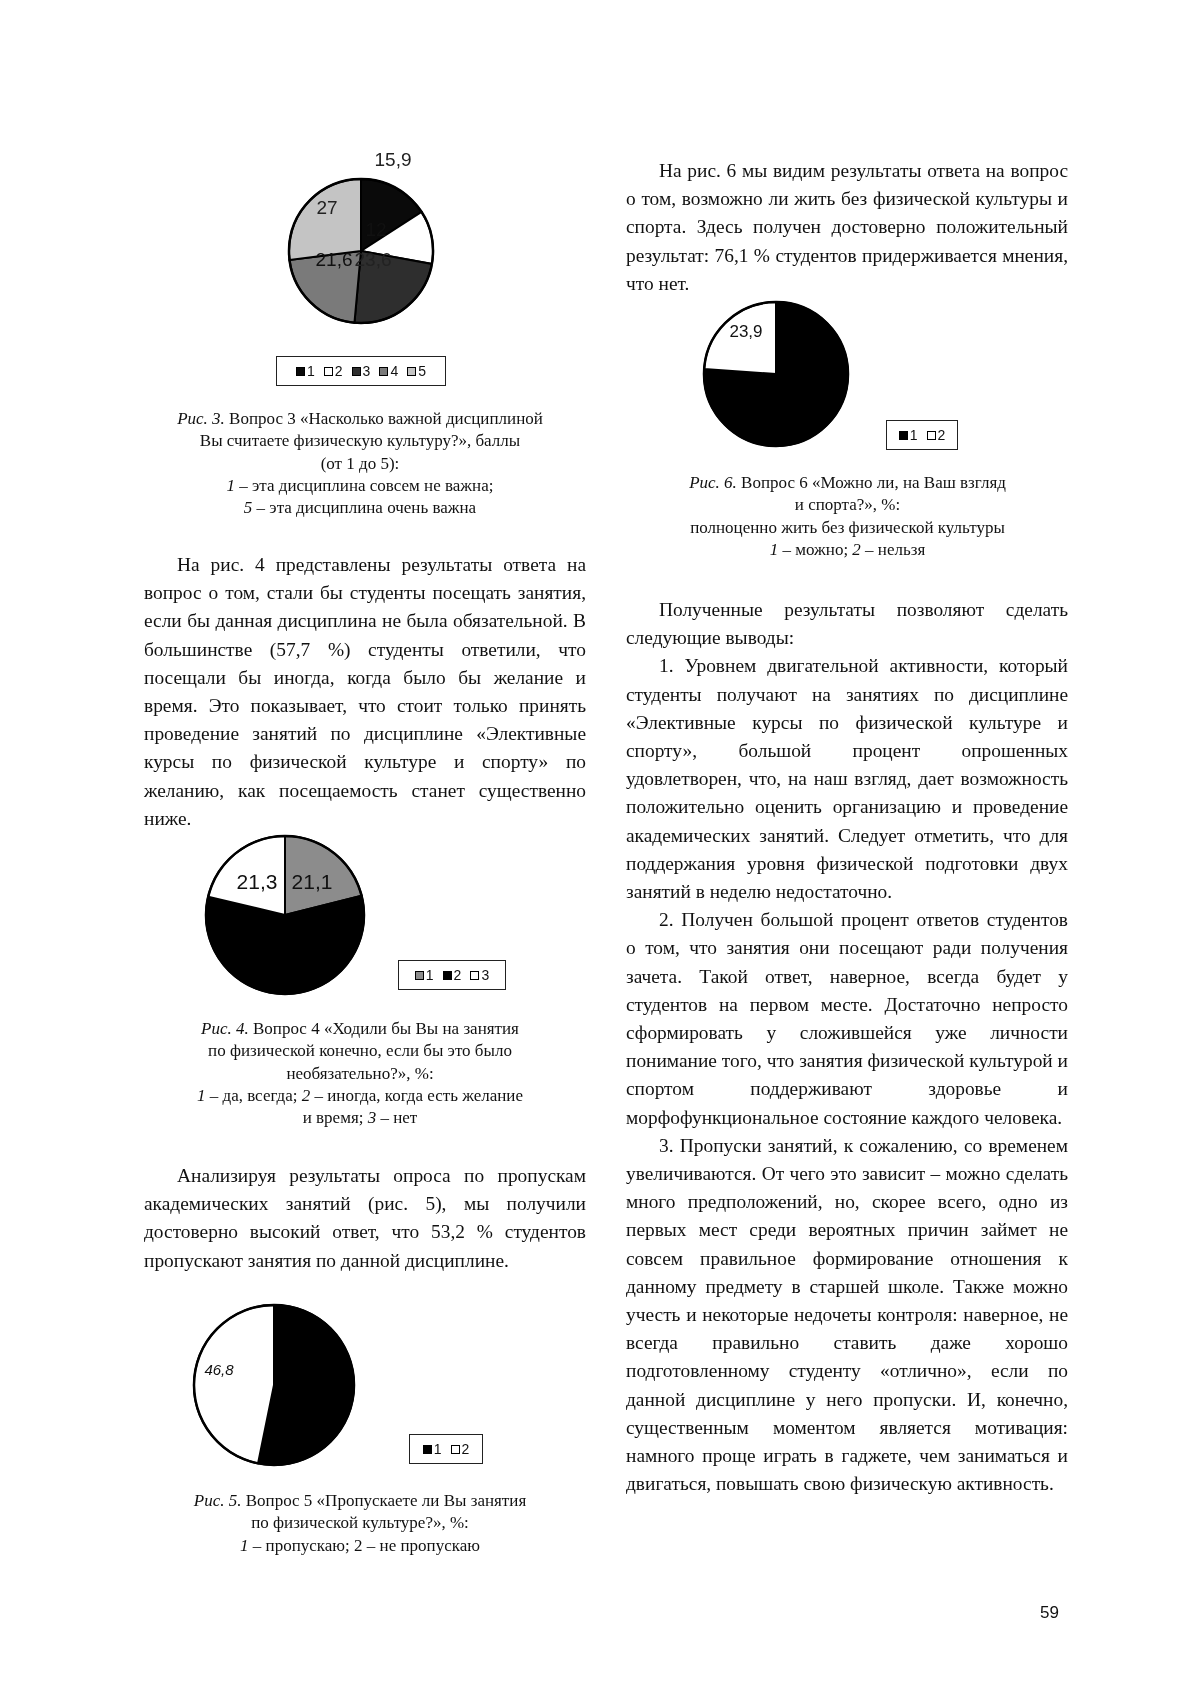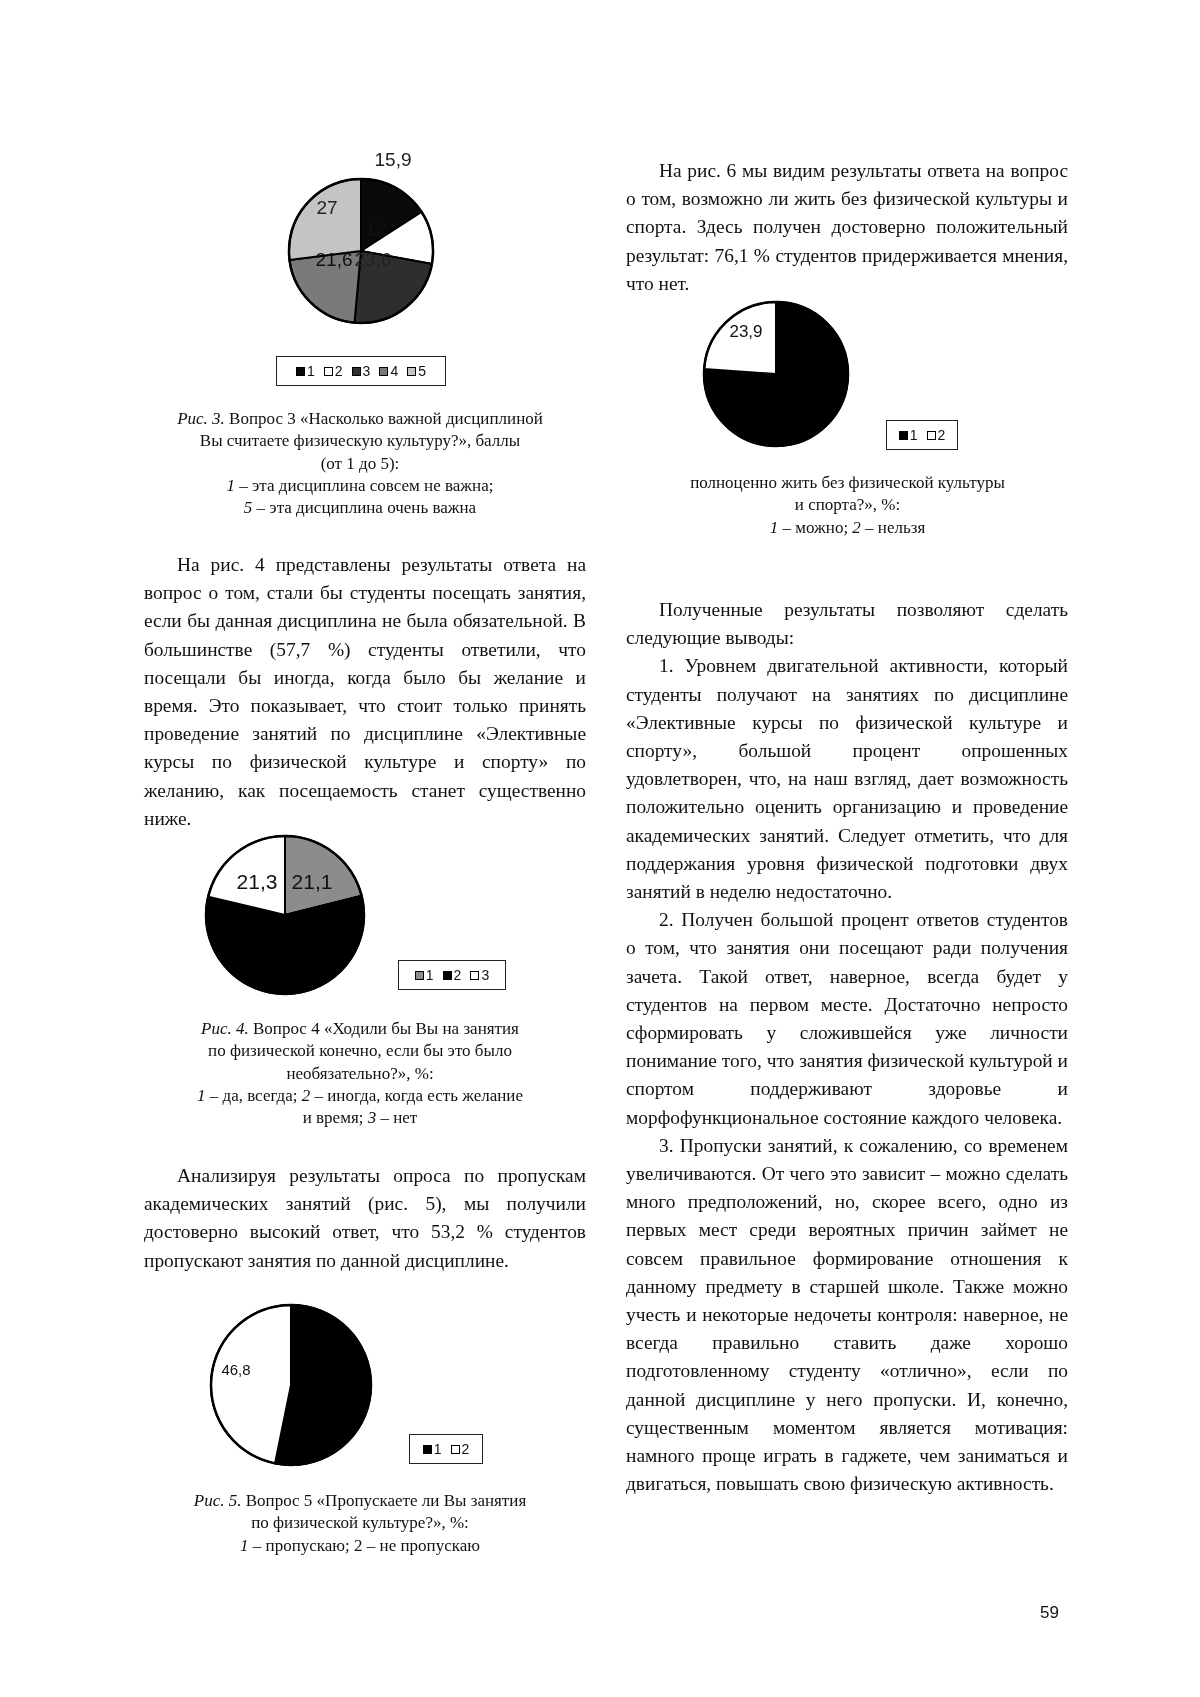--- a/index.html
+++ b/index.html
@@ -102,21 +102,21 @@
   <div>по физической конечно, если бы это было</div>
   <div>необязательно?»,  %:</div>
   <div><i>1</i><span> – да, всегда; </span><i>2</i><span> – иногда, когда есть желание</span></div>
   <div><span>и время; </span><i>3</i><span> – нет</span></div>
 </div>
 
 <div class="col col-left serif" style="top:1147px;">
   <p>Анализируя результаты опроса по пропускам академических занятий (рис. 5), мы получили достоверно высокий ответ, что 53,2 % студентов пропускают занятия по данной дисциплине.</p>
 </div>
 
-<div class="fig" style="left:201px; top:1295px; width:180px; height:180px;">
+<div class="fig" style="left:184px; top:1295px; width:180px; height:180px;font-style:italic;">
   <svg id="pie-fig5" width="180" height="180" viewBox="0 0 180 180">
       <path d="M90,90 L90,10 A80,80 0 1 1 74.02320155884742,168.38840419073972 Z" fill="#000000" stroke="#000" stroke-width="2"></path>
       <path d="M90,90 L74.02320155884742,168.38840419073972 A80,80 0 0 1 89.99999999999999,10 Z" fill="#ffffff" stroke="#000" stroke-width="2"></path>
       <circle cx="90" cy="90" r="80" fill="none" stroke="#000" stroke-width="2.5"></circle>
       <text x="35" y="80" font-size="15" fill="#111" text-anchor="middle">46,8</text>
     </svg>
 </div>
 <div class="legend sans" style="left:409px; top:1434px; width:74px;">
   <span class="legend-item">
       <span class="swatch" style="background:#000"></span>
@@ -151,22 +151,23 @@
       <span class="swatch" style="background:#000"></span>
       <span>1</span>
     </span>
   <span class="legend-item">
       <span class="swatch" style="background:#fff"></span>
       <span>2</span>
     </span>
 </div>
 
 <div class="caption serif" style="left:625px; top:472px; width:445px;">
+  <div><i>Рис. 6.</i><span> Вопрос 6 «Можно ли, на Ваш взгляд</span></div>
+  <div>и спорта?», %:</div>
   <div>полноценно жить без физической культуры</div>
-  <div>и спорта?», %:</div>
   <div><i>1</i><span> – можно; </span><i>2</i><span> – нельзя</span></div>
 </div>
 
 <div class="col col-right serif" style="top:581px;">
   <p>Полученные результаты позволяют сделать следующие выводы:</p>
   <p>1. Уровнем двигательной активности, который студенты получают на занятиях по дисциплине «Элективные курсы по физической культуре и спорту», большой процент опрошенных удовлетворен, что, на наш взгляд, дает возможность положительно оценить организацию и проведение академических занятий. Следует отметить, что для поддержания уровня физической подготовки двух занятий в неделю недостаточно.</p>
   <p>2. Получен большой процент ответов студентов о том, что занятия они посещают ради получения зачета. Такой ответ, наверное, всегда будет у студентов на первом месте. Достаточно непросто сформировать у сложившейся уже личности понимание того, что занятия физической культурой и спортом поддерживают здоровье и морфофункциональное состояние каждого человека.</p>
   <p>3. Пропуски занятий, к сожалению, со временем увеличиваются. От чего это зависит – можно сделать много предположений, но, скорее всего, одно из первых мест среди вероятных причин займет не совсем правильное формирование отношения к данному предмету в старшей школе. Также можно учесть и некоторые недочеты контроля: наверное, не всегда правильно ставить даже хорошо подготовленному студенту «отлично», если по данной дисциплине у него пропуски. И, конечно, существенным моментом является мотивация: намного проще играть в гаджете, чем заниматься и двигаться, повышать свою физическую активность.</p>
 </div>
 

